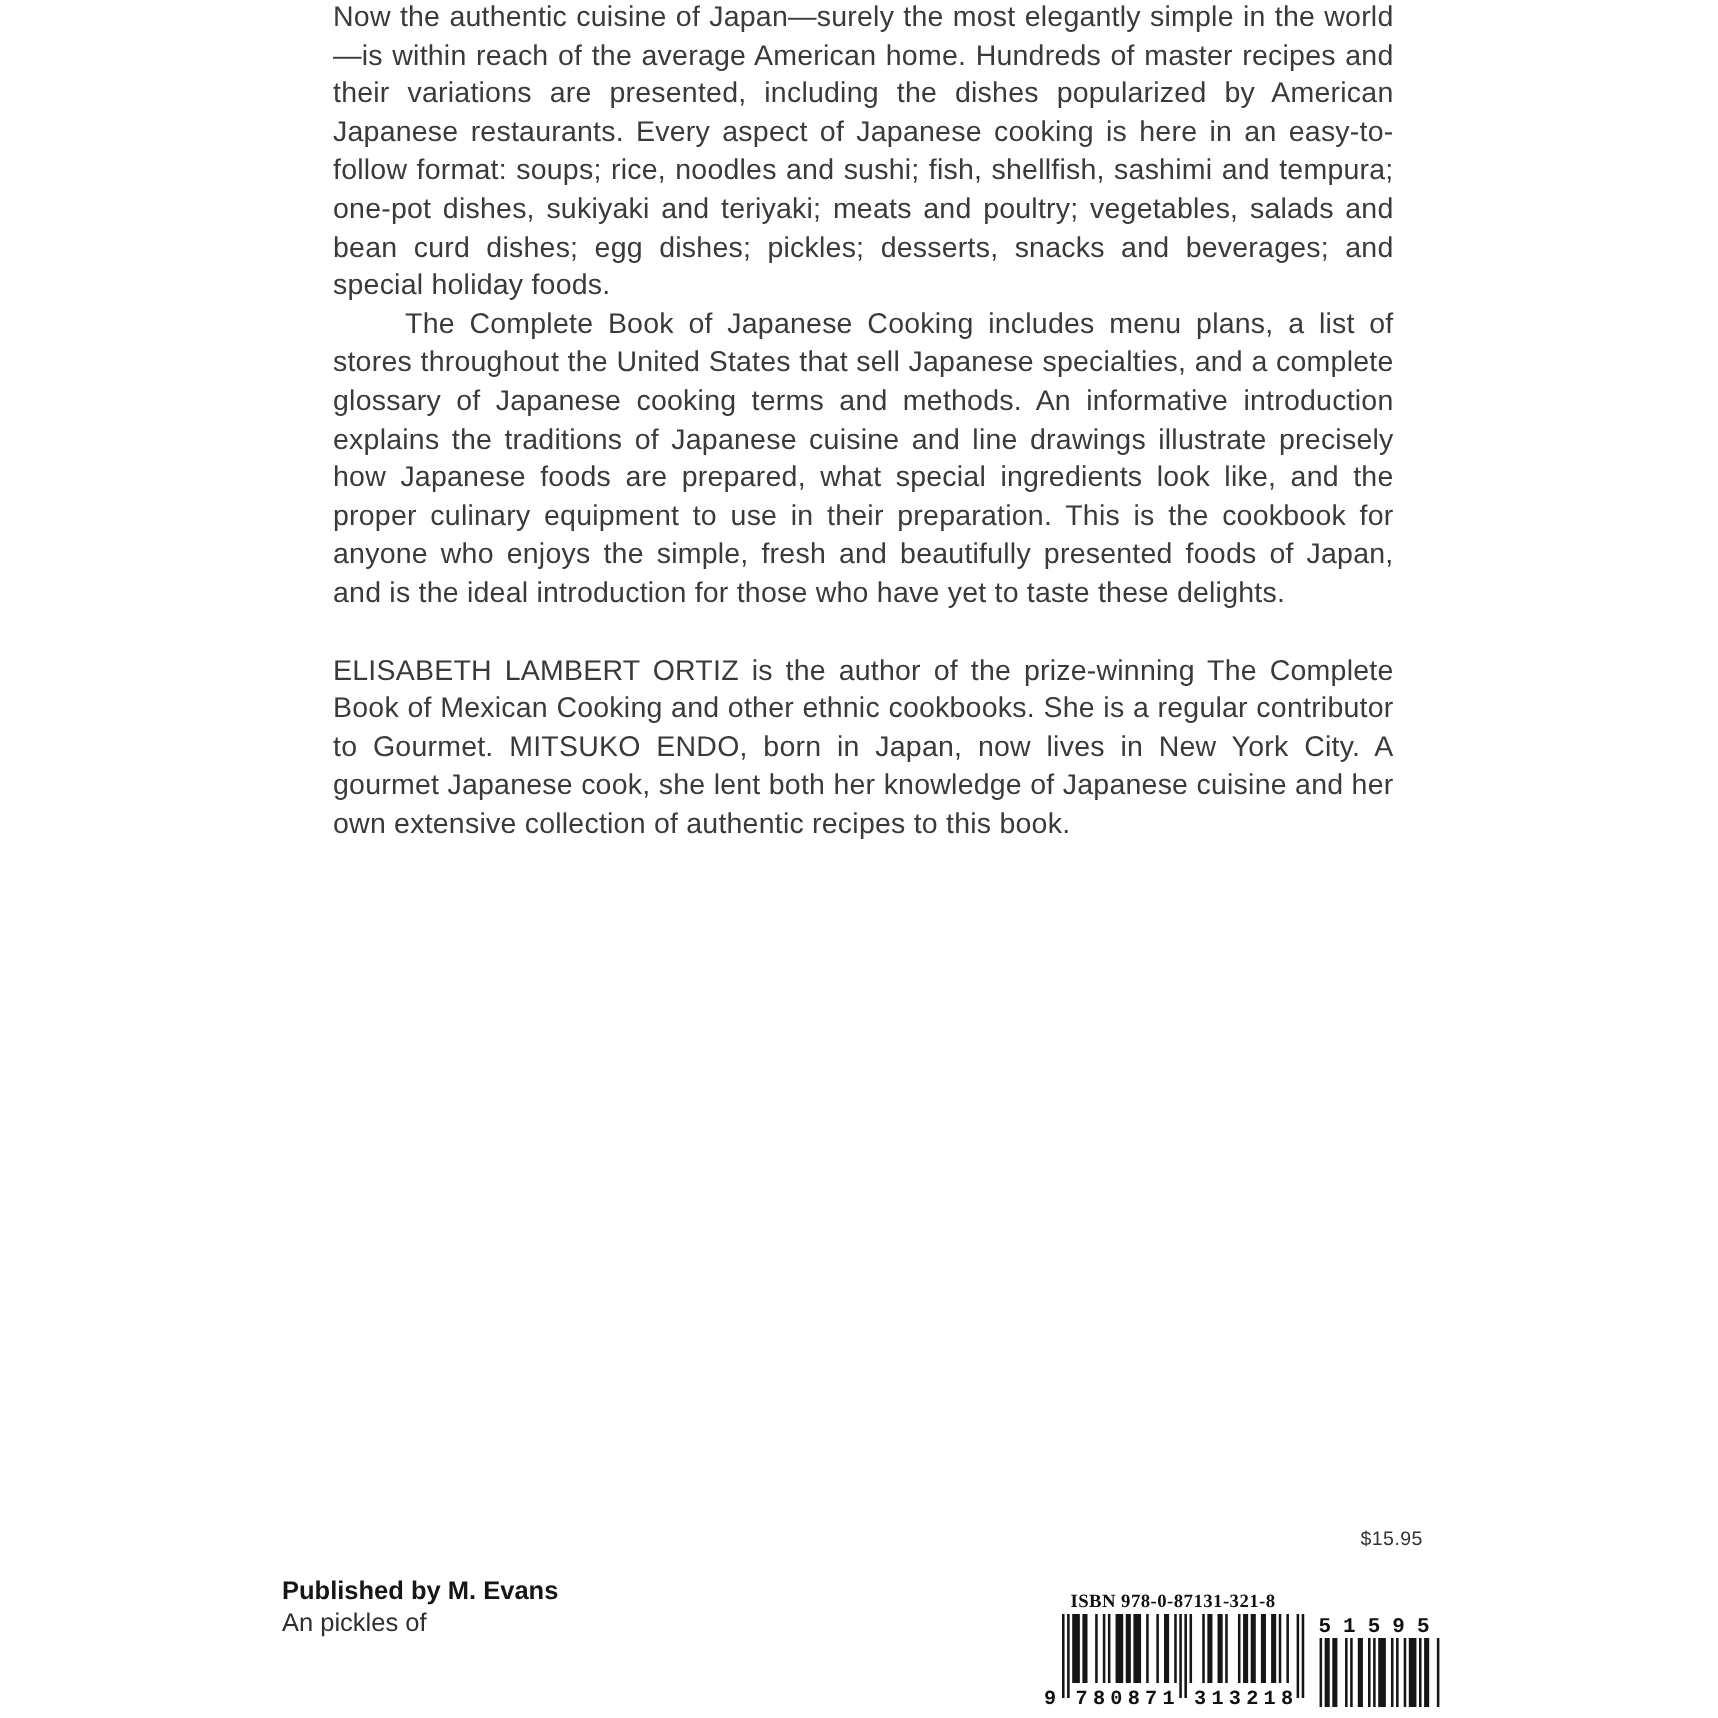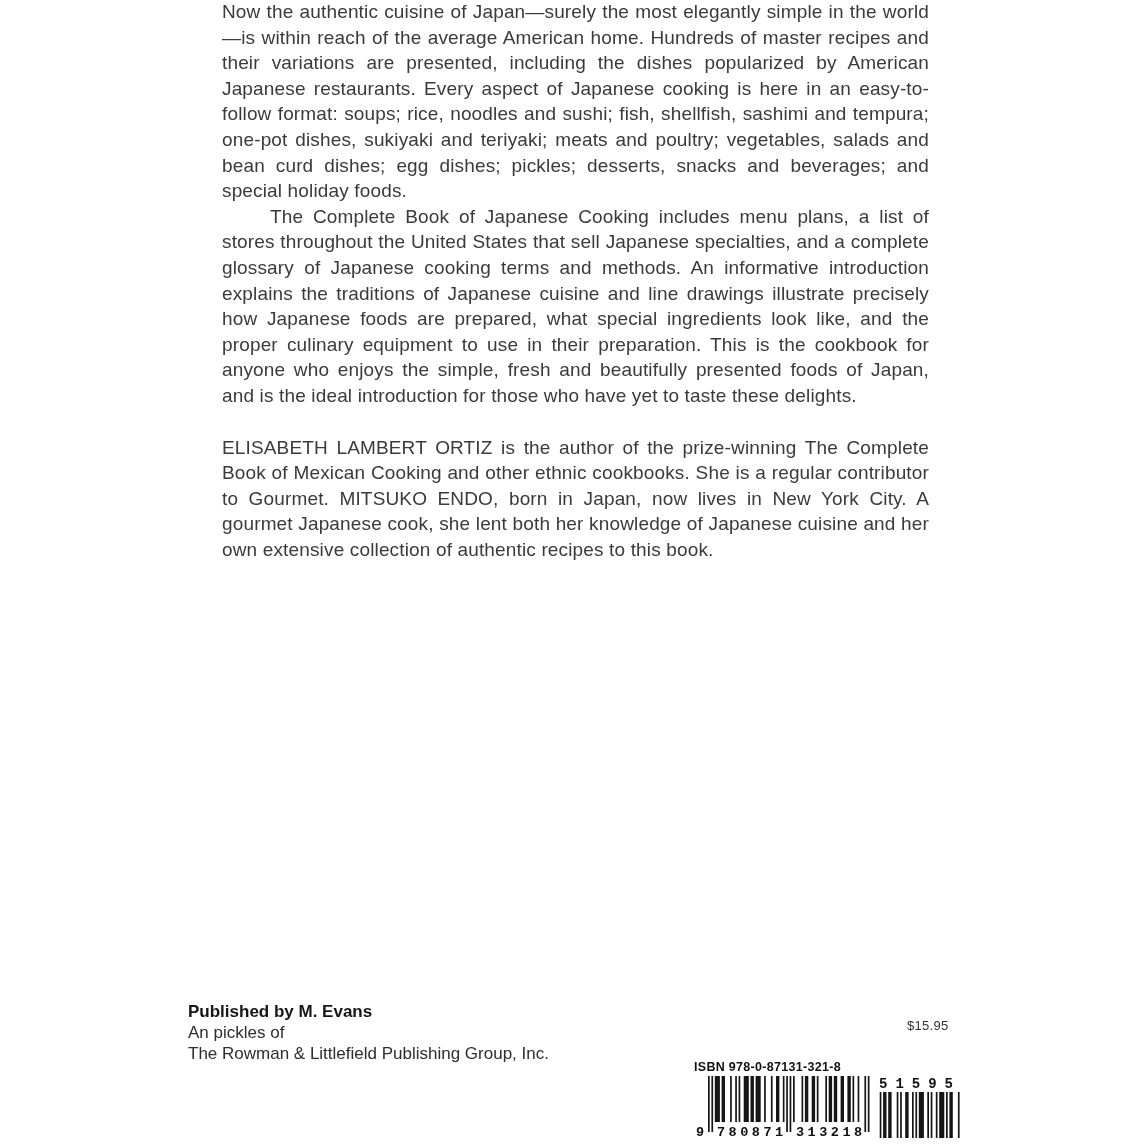--- a/index.html
+++ b/index.html
@@ -22,21 +22,21 @@
     text-align: justify;
     letter-spacing: 0.15px;
   }
   .text-block p { margin: 0; }
   .text-block p.indent { text-indent: 48px; }
   .text-block p.bio { margin-top: 26px; }
   .it { }
   .publisher {
     position: absolute;
     left: 188px;
-    top: 1001px;
+    top: 1050px;
     color: #2e2e2e;
     font-size: 17px;
     line-height: 21.2px;
   }
   .publisher .pub-name { font-weight: bold; color: #161616; }
   .price {
     position: absolute;
     left: 907px;
     top: 1018px;
     color: #333333;
@@ -48,22 +48,22 @@
     left: 694px;
     top: 1060px;
     width: 272px;
     height: 80px;
   }
   .isbn-label {
     position: absolute;
     left: 0;
     top: 0;
     width: 176px;
-    text-align: left;
-    font-family: Liberation Sans, sans-serif;
+    text-align: center;
+    font-family: Liberation Serif, serif;
     font-weight: bold;
     font-size: 12.5px;
     letter-spacing: 0.3px;
     color: #111111;
     white-space: nowrap;
   }
   .ean13-svg { position: absolute; left: 0; top: 16px; }
   .supp-svg  { position: absolute; left: 184px; top: 16px; }
   .bc-digits {
     font-family: "Liberation Mono", monospace;
@@ -85,21 +85,20 @@
 
   <div class="text-block">
     <p><span>Now the authentic cuisine of Japan—surely the most elegantly simple in the world—is within reach of the average American home. Hundreds of master recipes and their variations are presented, including the dishes popularized by American Japanese restaurants. Every aspect of Japanese cooking is here in an easy-to-follow format: soups; rice, noodles and sushi; fish, shellfish, sashimi and tempura; one-pot dishes, sukiyaki and teriyaki; meats and poultry; vegetables, salads and bean curd dishes; egg dishes; pickles; desserts, snacks and beverages; and special holiday foods.</span></p>
     <p class="indent"><span class="it">The Complete Book of Japanese Cooking</span><span> includes menu plans, a list of stores throughout the United States that sell Japanese specialties, and a complete glossary of Japanese cooking terms and methods. An informative introduction explains the traditions of Japanese cuisine and line drawings illustrate precisely how Japanese foods are prepared, what special ingredients look like, and the proper culinary equipment to use in their preparation. This is </span><span class="it">the</span><span> cookbook for anyone who enjoys the simple, fresh and beautifully presented foods of Japan, and is the ideal introduction for those who have yet to taste these delights.</span></p>
     <p class="bio"><span>ELISABETH LAMBERT ORTIZ is the author of the prize-winning </span><span class="it">The Complete Book of Mexican Cooking</span><span> and other ethnic cookbooks. She is a regular contributor to </span><span class="it">Gourmet</span><span>. MITSUKO ENDO, born in Japan, now lives in New York City. A gourmet Japanese cook, she lent both her knowledge of Japanese cuisine and her own extensive collection of authentic recipes to this book.</span></p>
   </div>
 
   <div class="publisher">
     <div class="pub-name">Published by M. Evans</div>
     <div>An pickles of</div>
-    <div>The Rowman &amp; Littlefield Publishing Group, Inc.</div>
   </div>
 
   <div class="price">$15.95</div>
 
   <div class="barcode">
     <div class="isbn-label">ISBN 978-0-87131-321-8</div>
     <svg id="ean13-svg" class="ean13-svg" width="176" height="64" viewBox="0 0 176 64">
       <text class="bc-digits" x="2" y="60">9</text>
       <text class="bc-digits" x="23" y="60" letter-spacing="3.5">780871</text>
       <text class="bc-digits" x="102" y="60" letter-spacing="3.5">313218</text>

